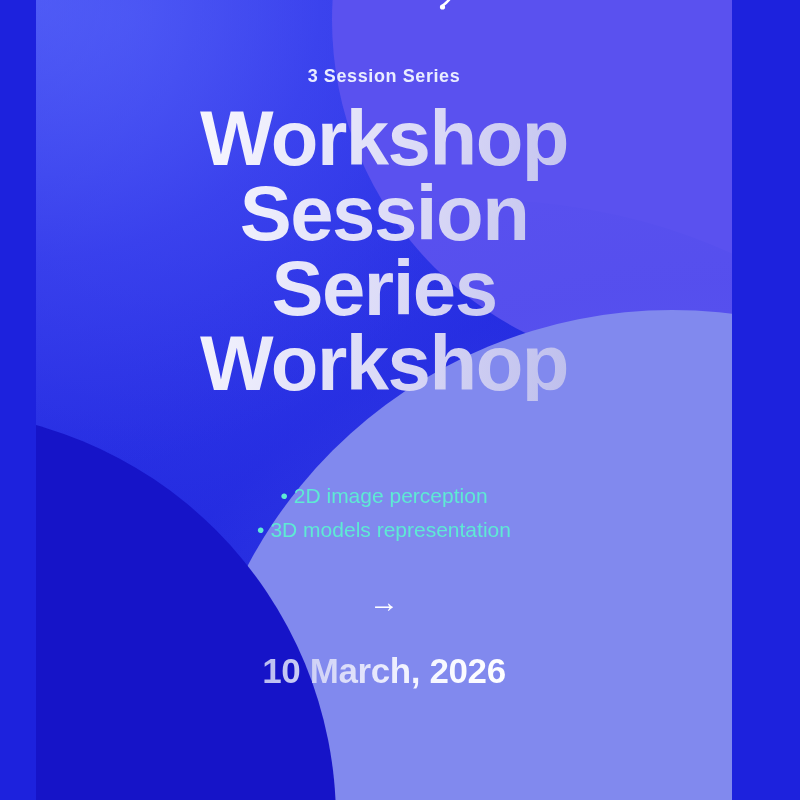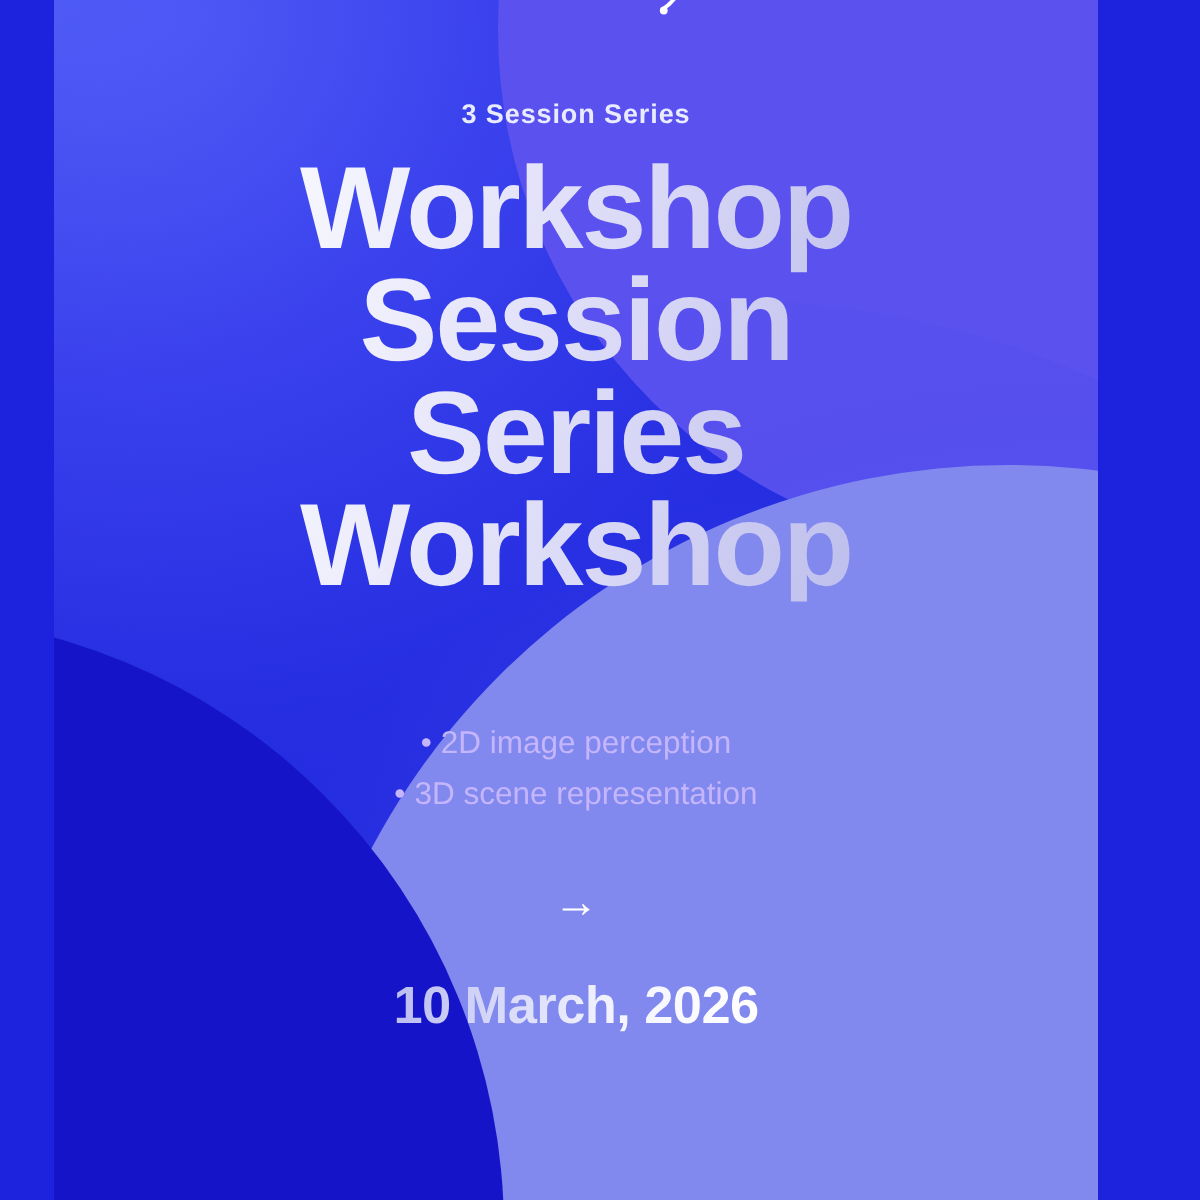--- a/index.html
+++ b/index.html
@@ -143,21 +143,21 @@
 
   .bullets {
     margin: 26px 0 0 0;
     padding: 0;
     list-style: none;
   }
   .bullets li {
     font-size: 21px;
     line-height: 1.62;
     font-weight: 400;
-    color: #c4b5fd;
+    color: #5eead4;
     white-space: nowrap;
   }
   .bullets li .dot { margin-right: 6px; }
 
   .arrow {
     margin-top: 40px;
     font-size: 30px;
     line-height: 1;
     color: #ffffff;
     font-weight: 400;
@@ -205,21 +205,21 @@
       <span class="hl-line">Series</span>
       <span class="hl-line">Workshop</span>
     </h1>
 
 
     <ul class="bullets">
       <li>
         <span class="dot">•</span><span>2D image perception</span>
       </li>
       <li>
-        <span class="dot">•</span><span>3D scene representation</span>
+        <span class="dot">•</span><span>3D models representation</span>
       </li>
     </ul>
 
     <div class="arrow">→</div>
 
     <div class="date">10 March, 2026</div>
 
   </div>
 </div>
 

